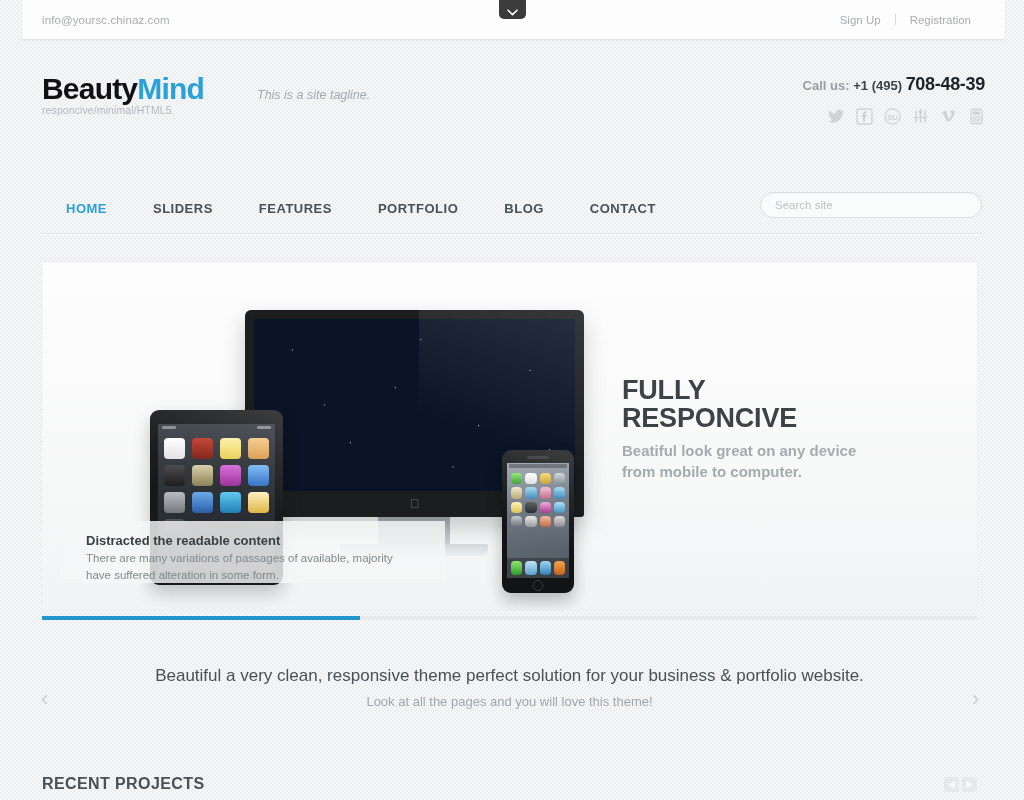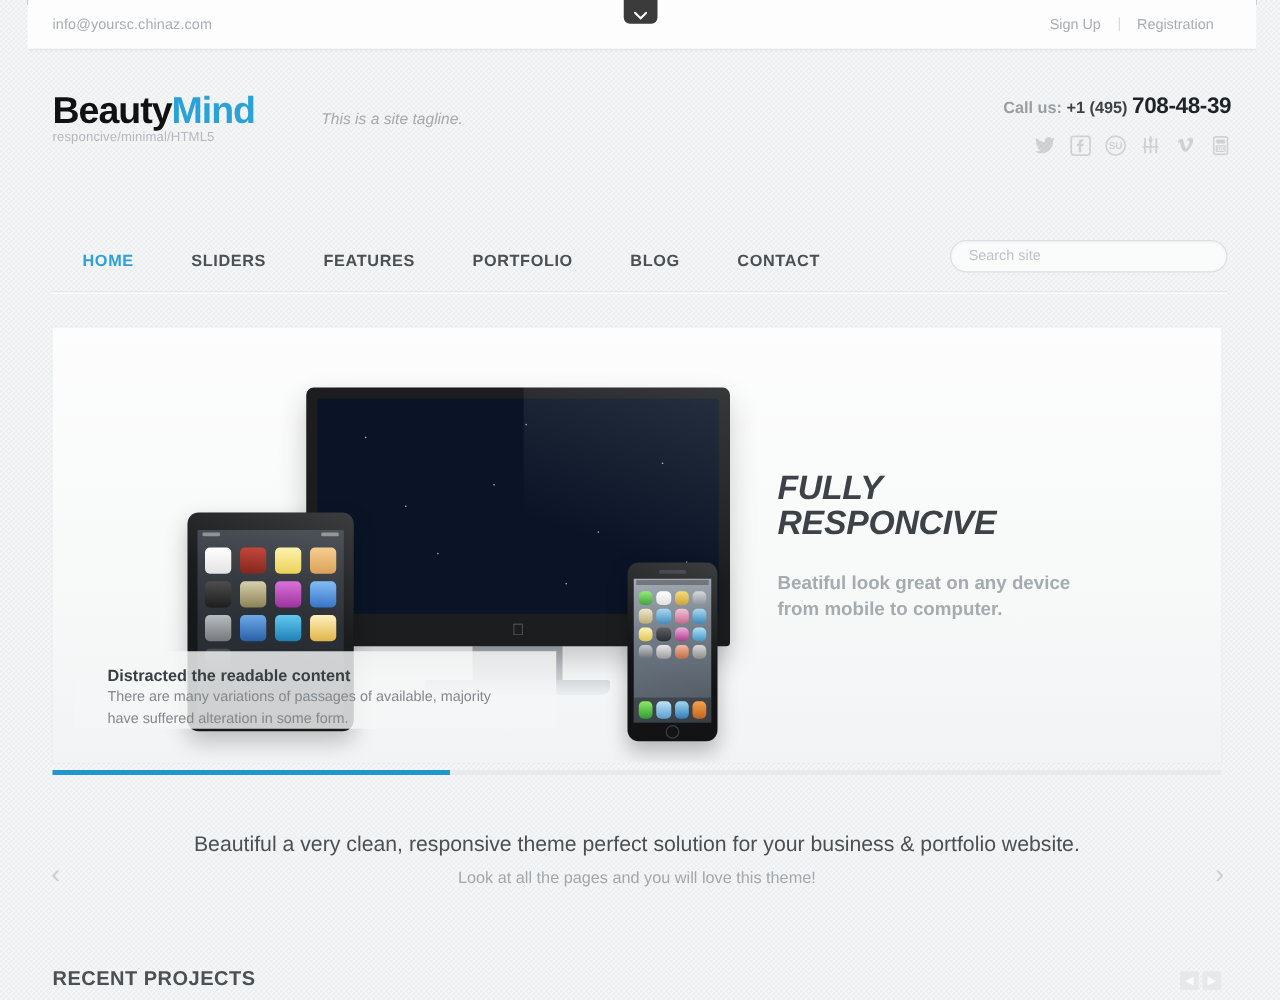--- a/index.html
+++ b/index.html
@@ -401,24 +401,23 @@
     position: absolute;
     left: 580px; top: 115px;
     width: 320px;
   }
   .hero-title {
     font-size: 27px;
     font-weight: bold;
     color: #3d4247;
     line-height: 1.02;
     letter-spacing: -.2px;
-    font-style: italic;
   }
   .hero-sub {
-    margin-top: 24px;
+    margin-top: 8px;
     font-size: 15px;
     font-weight: bold;
     color: #a6abaf;
     line-height: 1.42;
   }
 
   
   .hero-caption {
     position: absolute;
     left: 18px; top: 259px;

